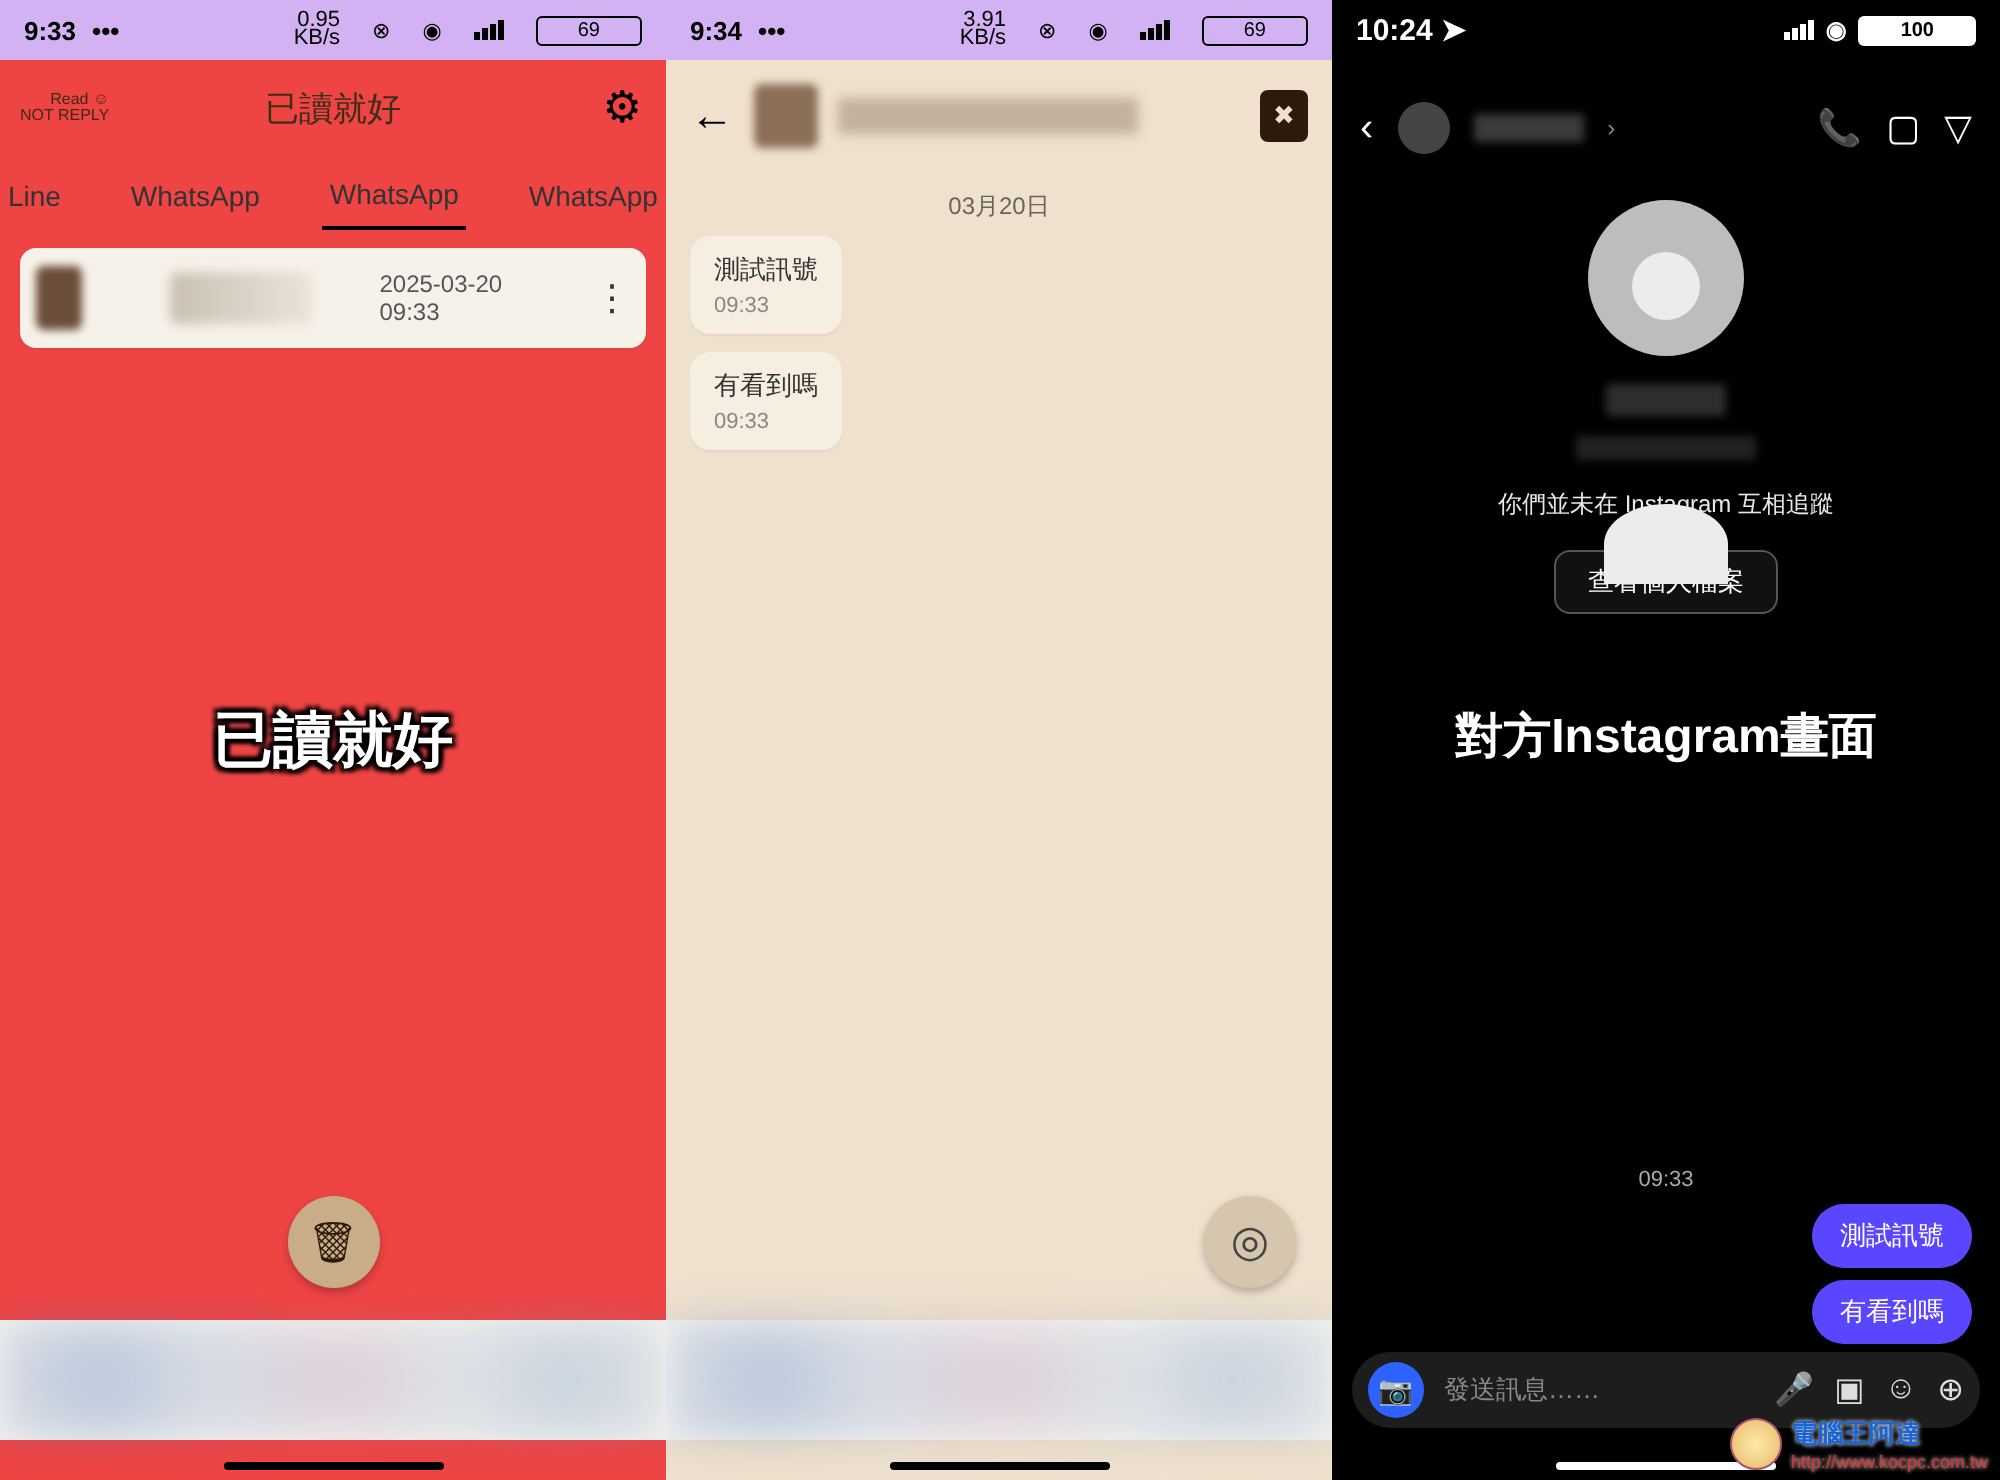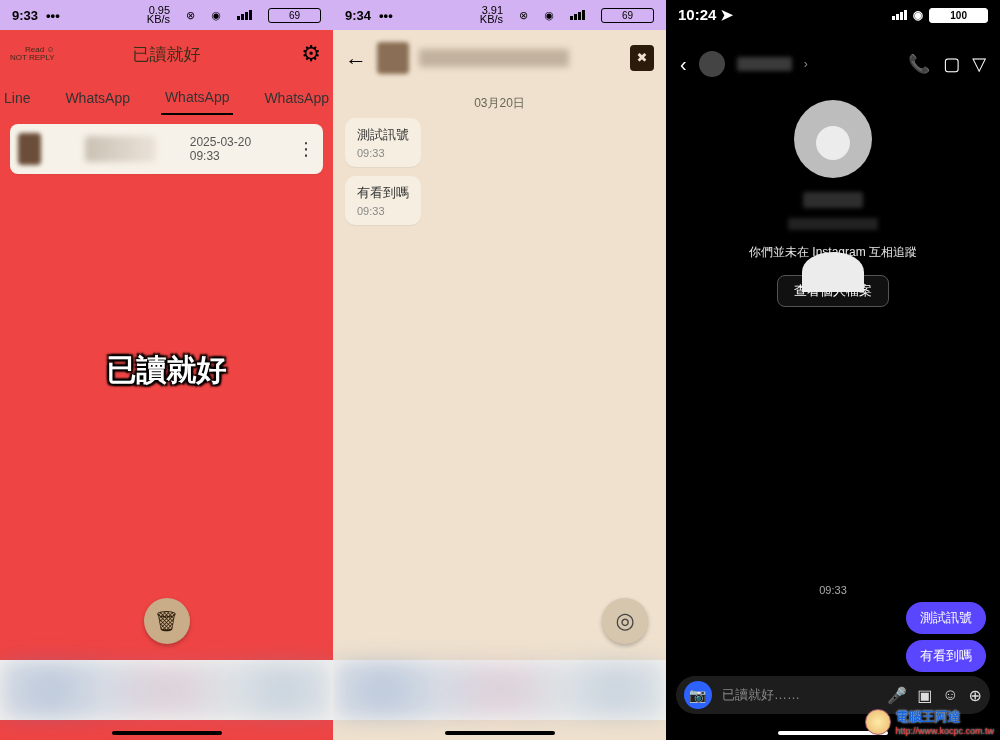--- a/index.html
+++ b/index.html
@@ -200,26 +200,27 @@
       <div class="ic">▢</div>
       <div class="ic">▽</div>
     </div>
     <div class="profile">
       <div class="big-av"></div>
       <div class="unm"></div>
       <div class="sub"></div>
       <div class="note">你們並未在 Instagram 互相追蹤</div>
       <div class="btn">查看個人檔案</div>
     </div>
+    <div class="overlay-txt">對方Instagram畫面</div>
     <div class="time3">09:33</div>
     <div class="out out1">測試訊號</div>
     <div class="out out2">有看到嗎</div>
     <div class="composer">
       <div class="cam">📷</div>
-      <div class="ph">已讀就好……</div>
+      <div class="ph">發送訊息……</div>
       <div class="ic">🎤</div>
       <div class="ic">▣</div>
       <div class="ic">☺</div>
       <div class="ic">⊕</div>
     </div>
     <div class="home-ind"></div>
   </div>
 
 </div>
 

